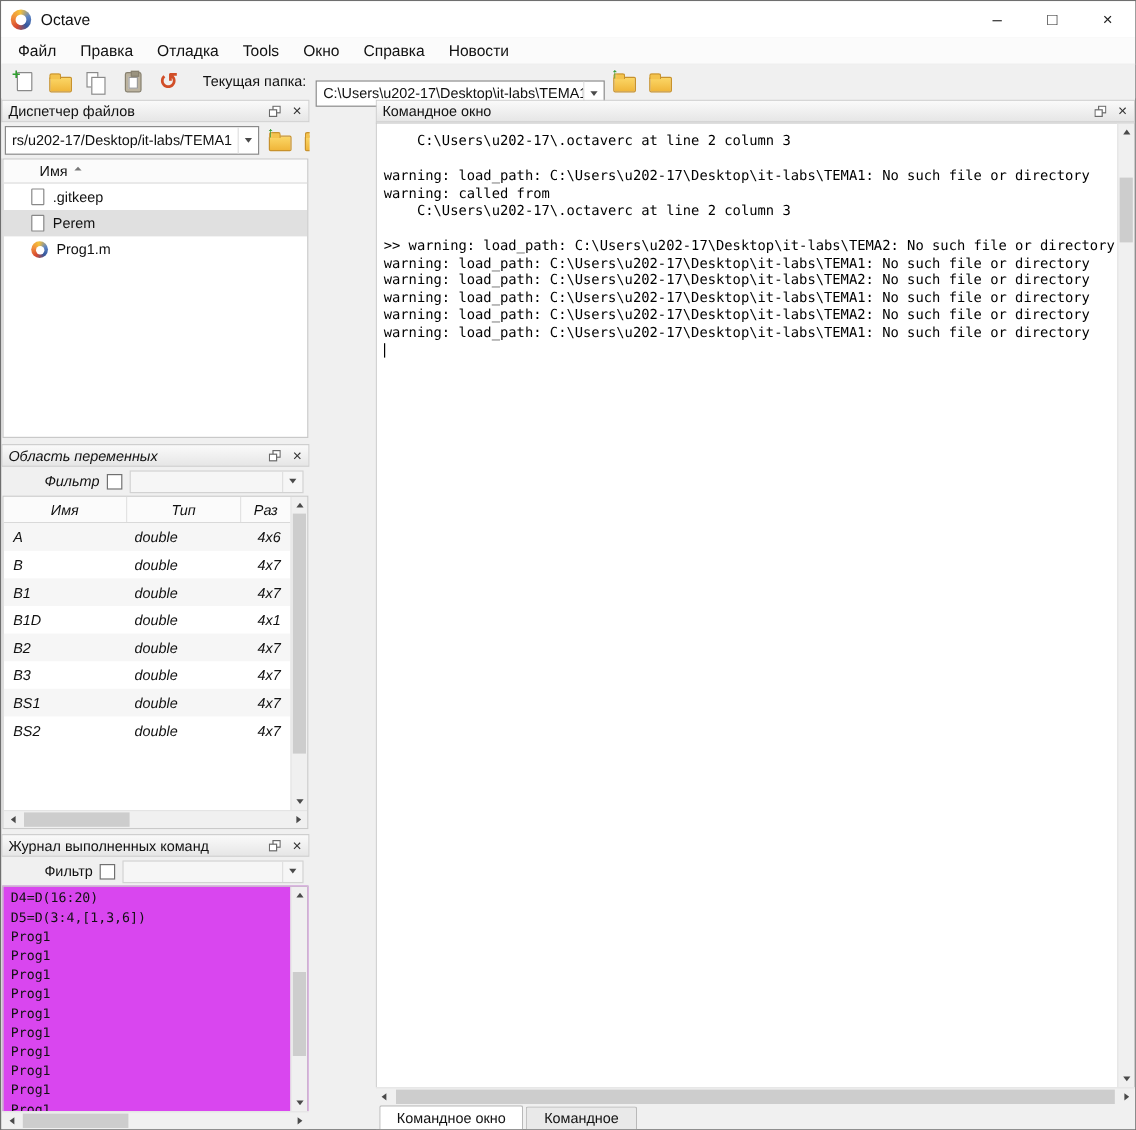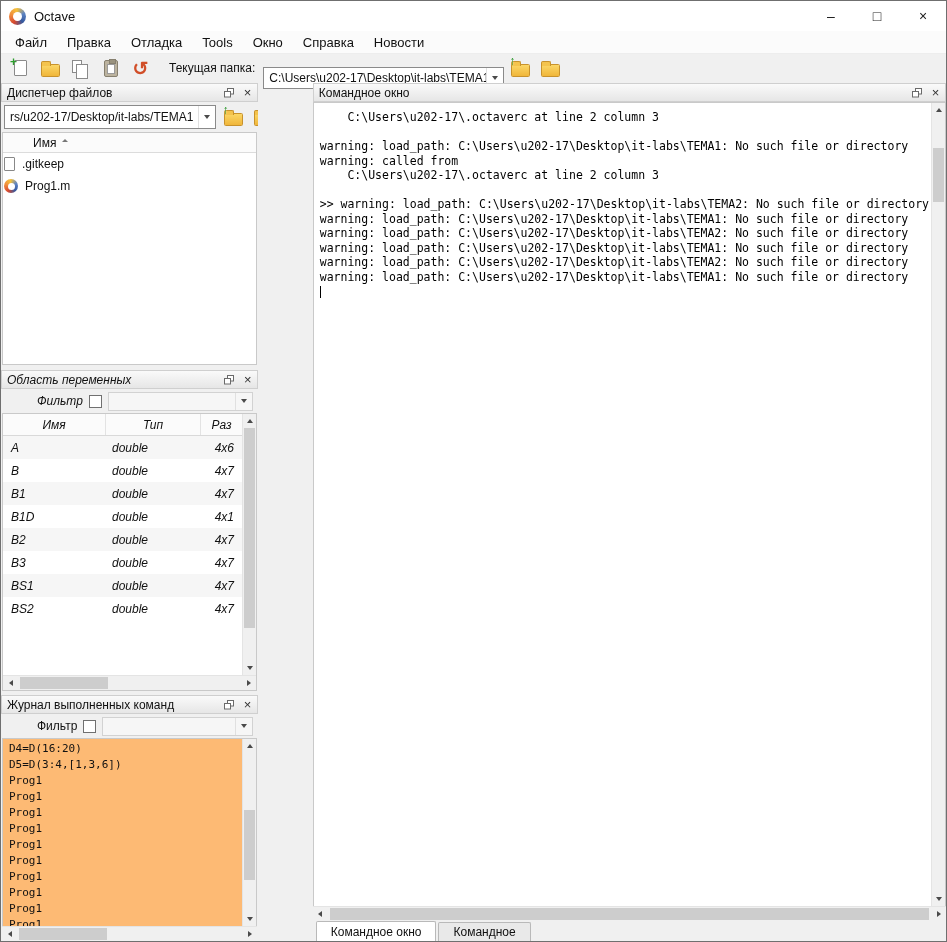--- a/index.html
+++ b/index.html
@@ -74,21 +74,21 @@
   .panel-title { font-size:12px; color:#111; }
   .panel-btns { margin-left:auto; display:flex; align-items:center; }
   .panel-btn { width:19px; height:16px; display:flex; align-items:center; justify-content:center; font-size:13px; color:#333; }
 
   
   .panel-fb { height:283px; flex:none; }
   .fb-toolbar { height:30px; flex:none; display:flex; align-items:center; gap:4px; padding:2px 3px; background:#f0f0f0; }
   .fb-list-wrap { flex:1; background:#fff; border:1px solid #c9c9c9; margin:0 1px 1px 1px; display:flex; flex-direction:column; overflow:hidden; }
   .fb-header { height:20px; flex:none; border-bottom:1px solid #dcdcdc; background:#fbfbfb; display:flex; align-items:center; padding-left:30px; font-size:12px; color:#111; }
   .fb-header .tri { margin-left:6px; margin-bottom:5px; }
-  .fb-row { height:22px; display:flex; align-items:center; padding-left:1px; gap:7px; font-size:12px; color:#111; }
+  .fb-row { height:22px; display:flex; align-items:center; padding-left:23px; gap:7px; font-size:12px; color:#111; }
   .fb-row.selected { background:#e0e0e0; }
   .file-icon { flex:none; }
   .file-icon.icon-file { width:11px; height:14px; background:#fff; border:1px solid #888; border-radius:1px; }
   .file-icon.icon-octave { width:14px; height:14px; border-radius:50%; position:relative;
     background:conic-gradient(from 210deg,#d7492f,#f08a3c,#f5c13a,#5d84c4,#35589e,#d7492f); }
   .file-icon.icon-octave::after { content:""; position:absolute; inset:3.5px; background:#fff; border-radius:50%; }
 
   
   .filter-row { height:24px; flex:none; display:flex; align-items:center; gap:6px; padding:0 5px 0 4px; }
   .filter-label { font-size:12px; color:#111; white-space:nowrap;margin-left:32px; }
@@ -106,21 +106,21 @@
   .ws-rows { flex:1; overflow:hidden; }
   .ws-row { height:23px; display:flex; align-items:center; font-size:12px; color:#111; }
   .ws-row:nth-child(odd) { background:#f6f6f6; }
   .ws-cell.c1 { padding-left:8px; justify-content:flex-start; border-right:none; }
   .ws-cell.c2 { padding-left:6px; justify-content:flex-start; border-right:none; }
   .ws-cell.c3 { justify-content:flex-end; padding-right:8px; border-right:none; }
   .ws-cell { display:flex; align-items:center; }
 
   
   .panel-hist { flex:1; }
-  .hist-wrap { flex:1; display:flex; background:#fdba74; border:1px solid #c9c9c9; border-bottom:none; margin:0 1px; overflow:hidden; }
+  .hist-wrap { flex:1; display:flex; background:#d946ef; border:1px solid #c9c9c9; border-bottom:none; margin:0 1px; overflow:hidden; }
   .hist-list { flex:1; overflow:hidden; padding-top:2px; }
   .hist-item { height:16px; line-height:16px; padding-left:6px; font-family:"DejaVu Sans Mono", monospace; font-size:11px; color:#111; white-space:nowrap; }
 
   
   .vscroll { width:14px; flex:none; background:#f0f0f0; border-left:1px solid #e4e4e4; display:flex; flex-direction:column; }
   .vscroll .sbtn { height:14px; flex:none; display:flex; align-items:center; justify-content:center; }
   .vscroll .strack { flex:1; position:relative; }
   .vscroll .sthumb { position:absolute; left:1px; right:1px; background:#cdcdcd; }
   .hscroll { height:15px; flex:none; background:#f0f0f0; border-top:1px solid #e4e4e4; display:flex; margin:0 1px; }
   .hscroll.noside { margin:0; }
@@ -240,20 +240,24 @@
             <span>Имя</span>
             <span class="tri small up"></span>
           </div>
           <div class="fb-list">
 
               <div class="fb-row">
                 <span class="file-icon icon-file"></span>
                 <span class="fb-name">.gitkeep</span>
               </div>
 
+              <div class="fb-row selected">
+                <span class="file-icon icon-file"></span>
+                <span class="fb-name">Perem</span>
+              </div>
 
               <div class="fb-row">
                 <span class="file-icon icon-octave"></span>
                 <span class="fb-name">Prog1.m</span>
               </div>
             </div>
         </div>
       </div>
 
       <div class="panel panel-ws">

